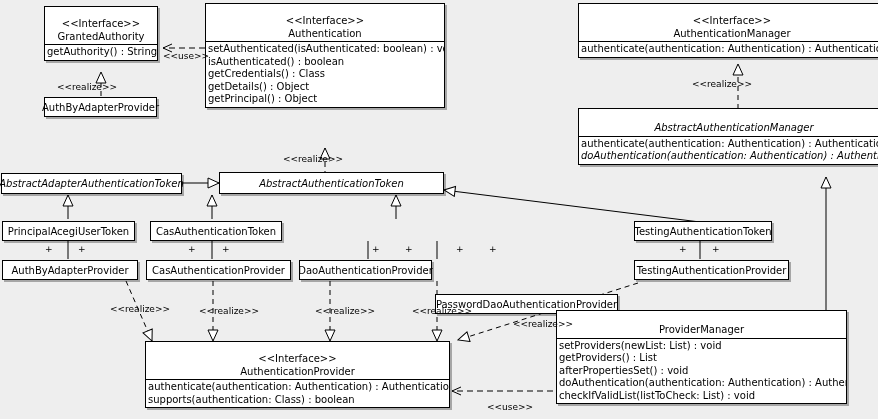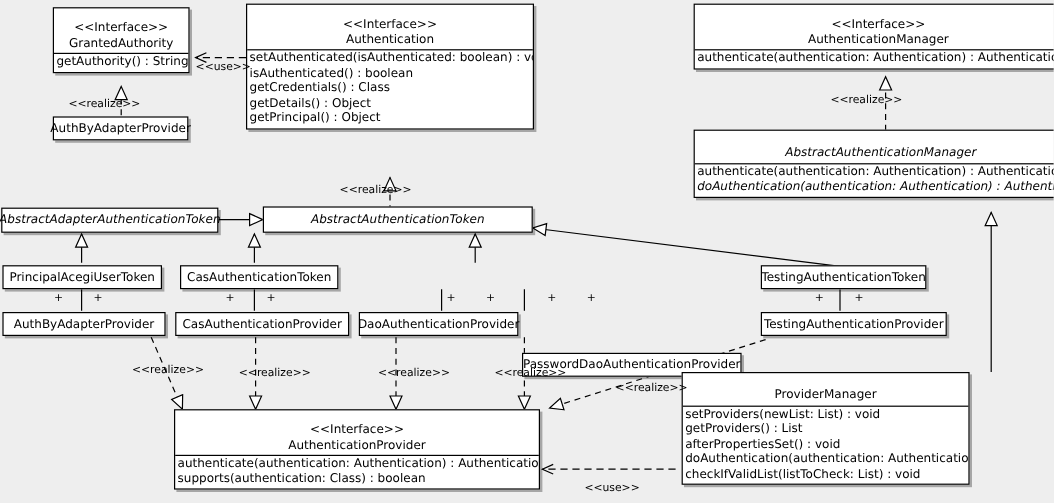--- a/index.html
+++ b/index.html
@@ -309,21 +309,21 @@
     <div class="hdr">
       <span class="stereo">&lt;&lt;Interface&gt;&gt;</span>
       <span class="cname">AuthenticationProvider</span>
     </div>
     <div class="compartment">
       <span class="member">authenticate(authentication: Authentication) : Authentication</span>
       <span class="member">supports(authentication: Class) : boolean</span>
     </div>
   </div>
 
-  <div class="uml-box" style="left:568px; top:310px; width:240px;">
+  <div class="uml-box" style="left:556px; top:310px; width:291px;">
     <div class="hdr">
       <span class="cname">ProviderManager</span>
     </div>
     <div class="compartment">
       <span class="member">setProviders(newList: List) : void</span>
       <span class="member">getProviders() : List</span>
       <span class="member">afterPropertiesSet() : void</span>
       <span class="member">doAuthentication(authentication: Authentication) : Authentication</span>
       <span class="member">checkIfValidList(listToCheck: List) : void</span>
     </div>

